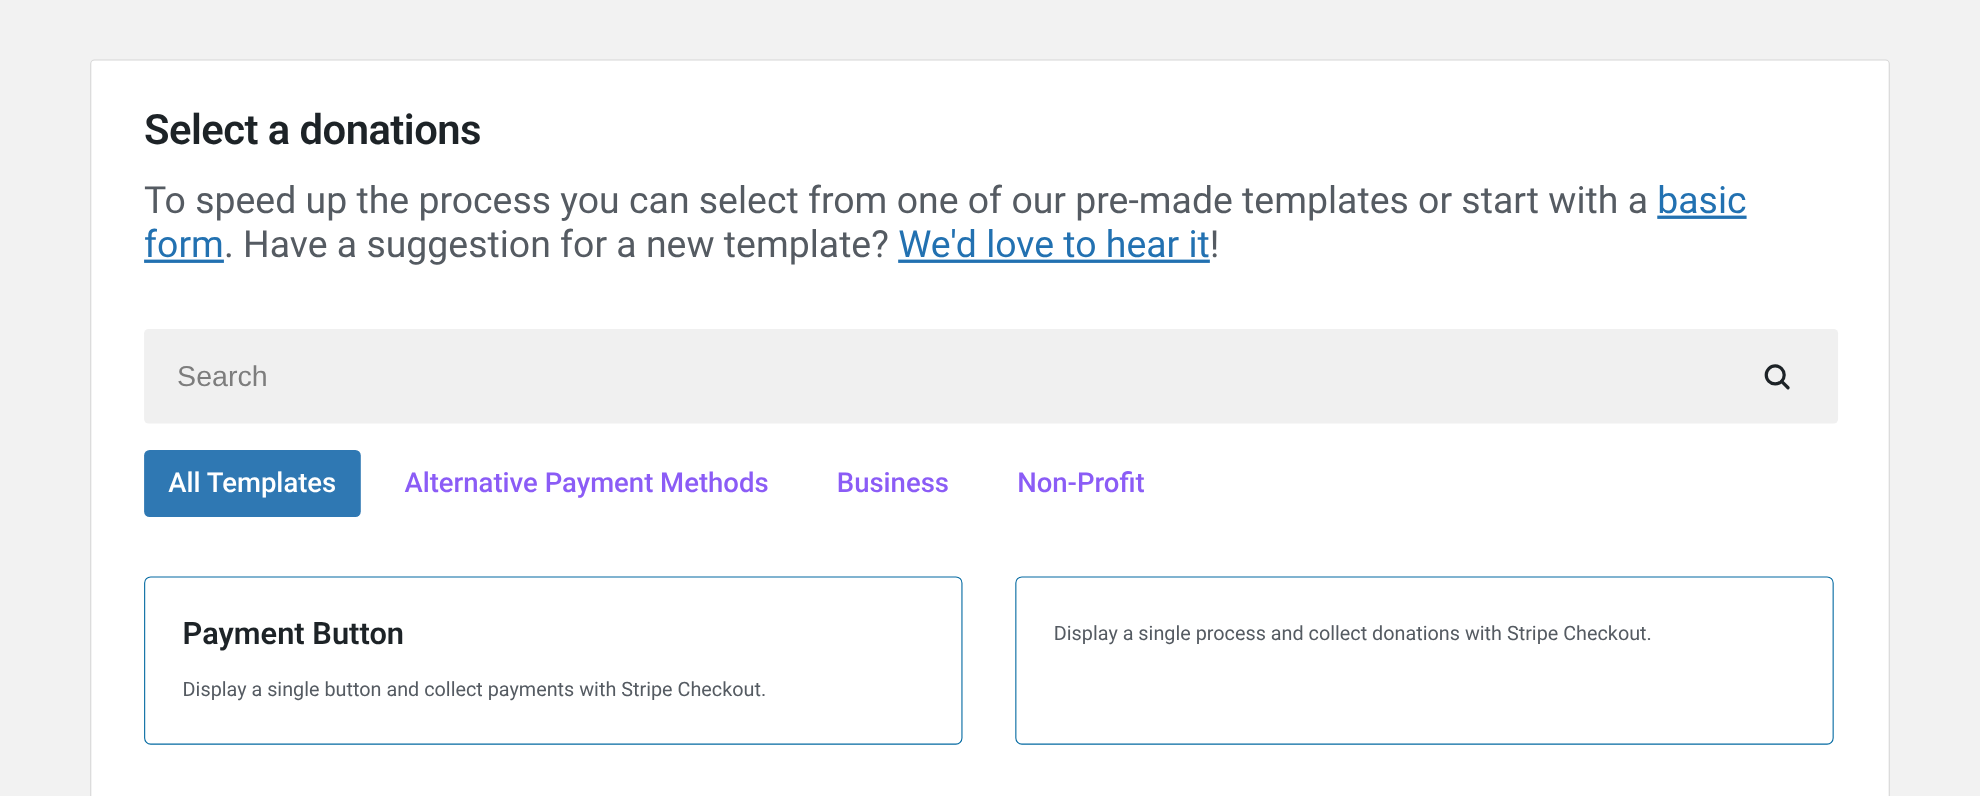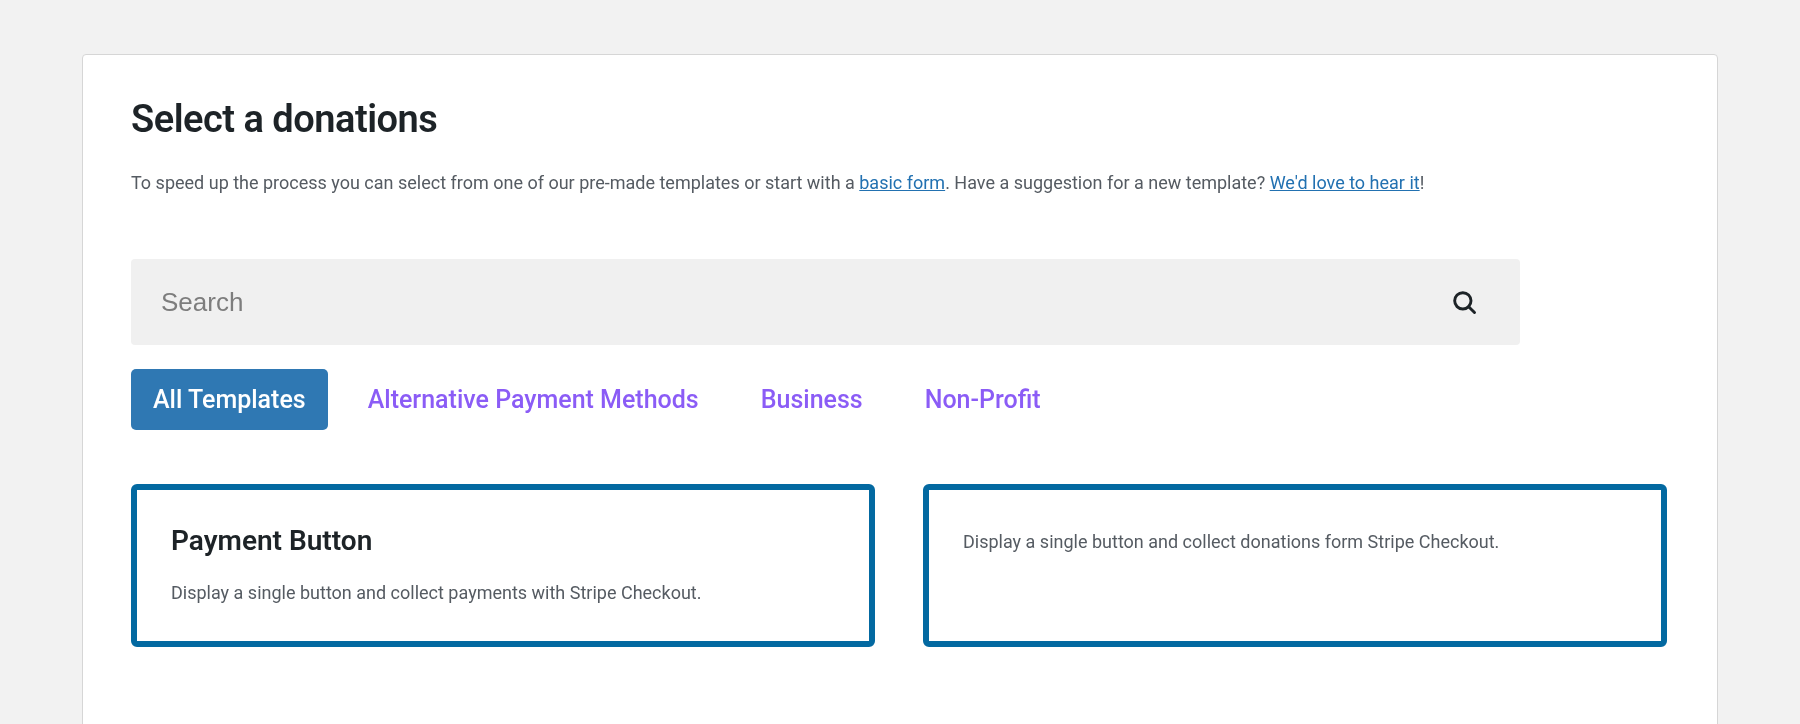--- a/index.html
+++ b/index.html
@@ -25,32 +25,32 @@
     height: 720px;
   }
   .page-title {
     font-size: 38px;
     font-weight: 600;
     margin: 0 0 22px 0;
     letter-spacing: -0.5px;
     color: #1d2327;
   }
   .page-subtitle {
-    font-size: 18px;
+    font-size: 34px;
     line-height: 40px;
     color: #555b62;
     margin: 0;
   }
   .page-subtitle a {
     color: #2271b1;
     text-decoration: underline;
   }
   .search-wrap {
     margin-top: 56px;
-    width: 1389px;
+    width: 1540px;
     height: 86px;
     background: #f0f0f0;
     border-radius: 4px;
     display: flex;
     align-items: center;
     padding: 0 36px 0 28px;
   }
   .search-input {
     flex: 1;
     height: 100%;
@@ -97,21 +97,21 @@
     background: #2f78b3;
     color: #ffffff;
   }
   .cards {
     margin-top: 54px;
     display: flex;
     gap: 48px;
   }
   .card {
     width: 744px;
-    border: 6px solid #0369a1;
+    border: 1px solid #0369a1;
     border-radius: 6px;
     padding: 34px 34px 30px 34px;
     cursor: pointer;
   }
   .card-title {
     font-size: 28px;
     font-weight: 600;
     margin: 0 0 18px 0;
     color: #1d2327;
   }
@@ -149,17 +149,17 @@
     <div class="tab">Business</div>
     <div class="tab">Non-Profit</div>
   </div>
 
   <div class="cards">
     <div class="card">
       <h3 class="card-title">Payment Button</h3>
       <p class="card-desc">Display a single button and collect payments with Stripe Checkout.</p>
     </div>
     <div class="card">
-      <p class="card-desc">Display a single button and collect donations form Stripe Checkout.</p>
+      <p class="card-desc">Display a single process and collect donations with Stripe Checkout.</p>
     </div>
   </div>
 
 </div>
 
 </body></html>

